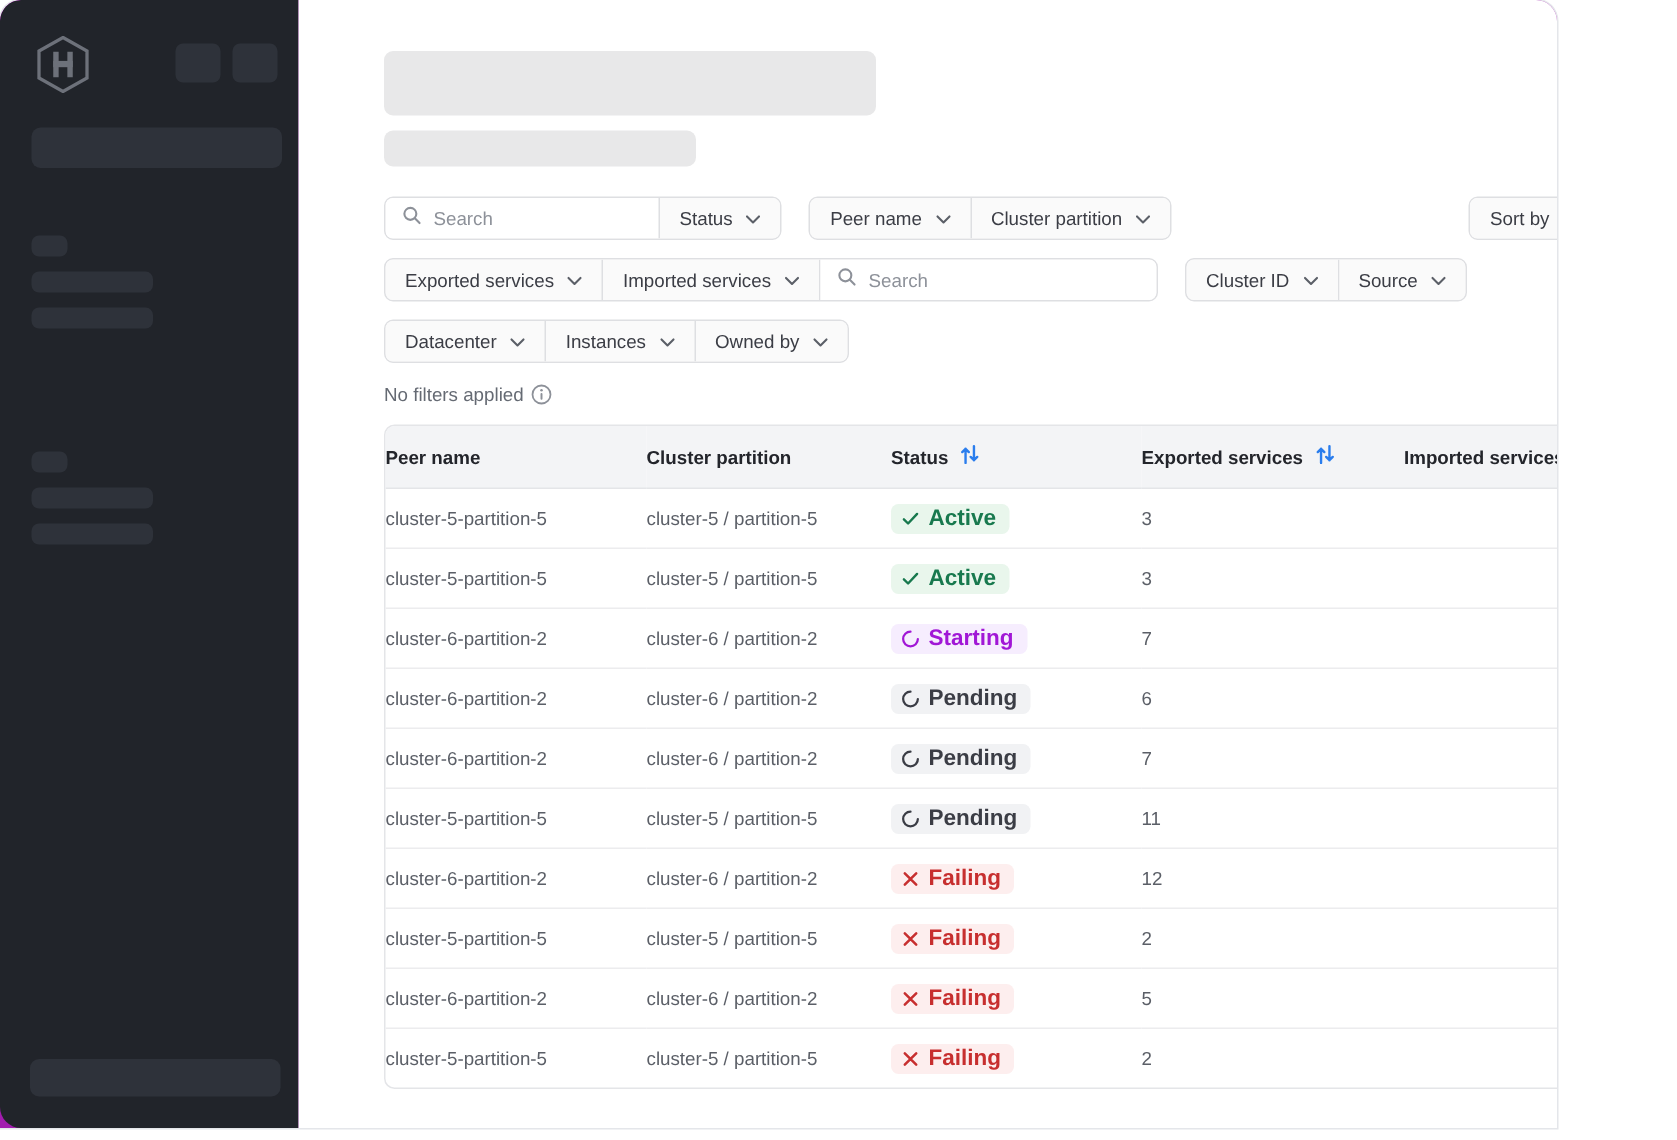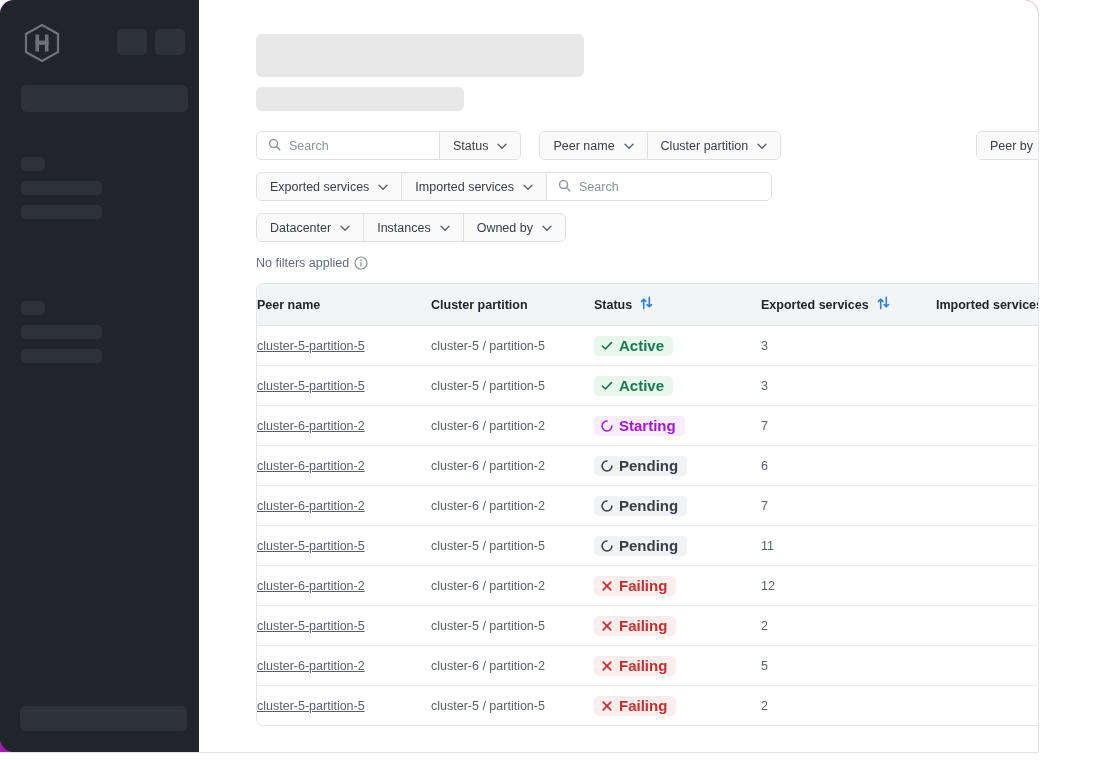--- a/index.html
+++ b/index.html
@@ -205,21 +205,21 @@
   table.peers tbody td {
     font-size: 12.5px;
     color: #5b5f67;
     padding: 0;
     height: 39px;
     border-bottom: 1px solid #ececee;
     vertical-align: middle;
     white-space: nowrap;
   }
   table.peers tbody tr:last-child td { border-bottom: none; }
-  td.c-peer   { padding-left: 15px; text-decoration: underline; }
+  td.c-peer   { padding-left: 15px; }
   td.c-imp    { text-align: right; padding-right: 15px; }
 
   .badge {
     display: inline-flex;
     align-items: center;
     gap: 6px;
     padding: 3px 9px 3px 7px;
     border-radius: 5px;
     font-size: 15px;
     font-weight: bold;
@@ -303,21 +303,21 @@
                   <path d="M1 1.3 L5 5.3 L9 1.3" fill="none" stroke="#5b5f67" stroke-width="1.4" stroke-linecap="round" stroke-linejoin="round"></path>
                 </svg>
             </span>
           </button>
         </div>
 
         <div class="spacer"></div>
 
         <div class="btn-group sortby-group">
           <button class="fbtn">
-            <span>Peer by</span>
+            <span>Sort by</span>
             <span class="chev">
               <svg width="10" height="7" viewBox="0 0 10 7">
                   <path d="M1 1.3 L5 5.3 L9 1.3" fill="none" stroke="#5b5f67" stroke-width="1.4" stroke-linecap="round" stroke-linejoin="round"></path>
                 </svg>
             </span>
           </button>
         </div>
       </div>
 
       <div class="filter-row">
@@ -342,20 +342,38 @@
             <span class="mag">
               <svg width="13" height="13" viewBox="0 0 14 14">
                 <circle cx="6" cy="6" r="4.3" fill="none" stroke="#8d9199" stroke-width="1.5"></circle>
                 <line x1="9.2" y1="9.2" x2="12.6" y2="12.6" stroke="#8d9199" stroke-width="1.5" stroke-linecap="round"></line>
               </svg>
             </span>
             <input class="search-input" type="text" placeholder="Search" style="">
           </div>
         </div>
 
+        <div class="btn-group" style="margin-left:18px;">
+          <button class="fbtn">
+            <span>Cluster ID</span>
+            <span class="chev">
+              <svg width="10" height="7" viewBox="0 0 10 7">
+                  <path d="M1 1.3 L5 5.3 L9 1.3" fill="none" stroke="#5b5f67" stroke-width="1.4" stroke-linecap="round" stroke-linejoin="round"></path>
+                </svg>
+            </span>
+          </button>
+          <button class="fbtn">
+            <span>Source</span>
+            <span class="chev">
+              <svg width="10" height="7" viewBox="0 0 10 7">
+                  <path d="M1 1.3 L5 5.3 L9 1.3" fill="none" stroke="#5b5f67" stroke-width="1.4" stroke-linecap="round" stroke-linejoin="round"></path>
+                </svg>
+            </span>
+          </button>
+        </div>
       </div>
 
       <div class="filter-row">
         <div class="btn-group">
           <button class="fbtn">
             <span>Datacenter</span>
             <span class="chev">
               <svg width="10" height="7" viewBox="0 0 10 7">
                   <path d="M1 1.3 L5 5.3 L9 1.3" fill="none" stroke="#5b5f67" stroke-width="1.4" stroke-linecap="round" stroke-linejoin="round"></path>
                 </svg>

